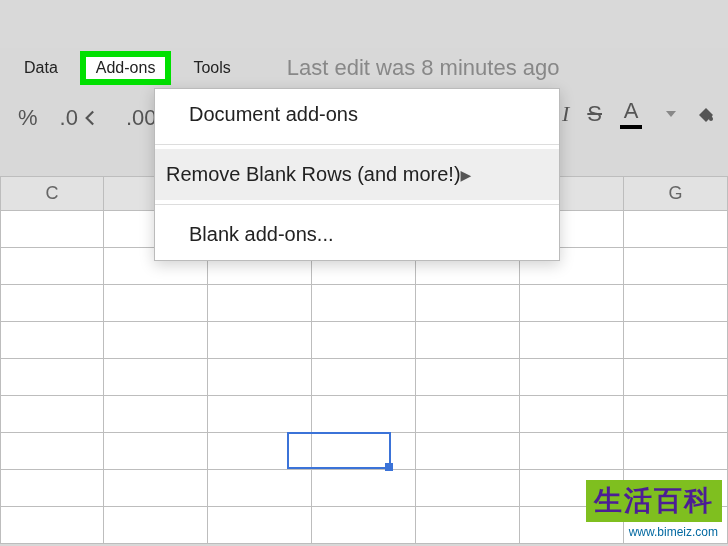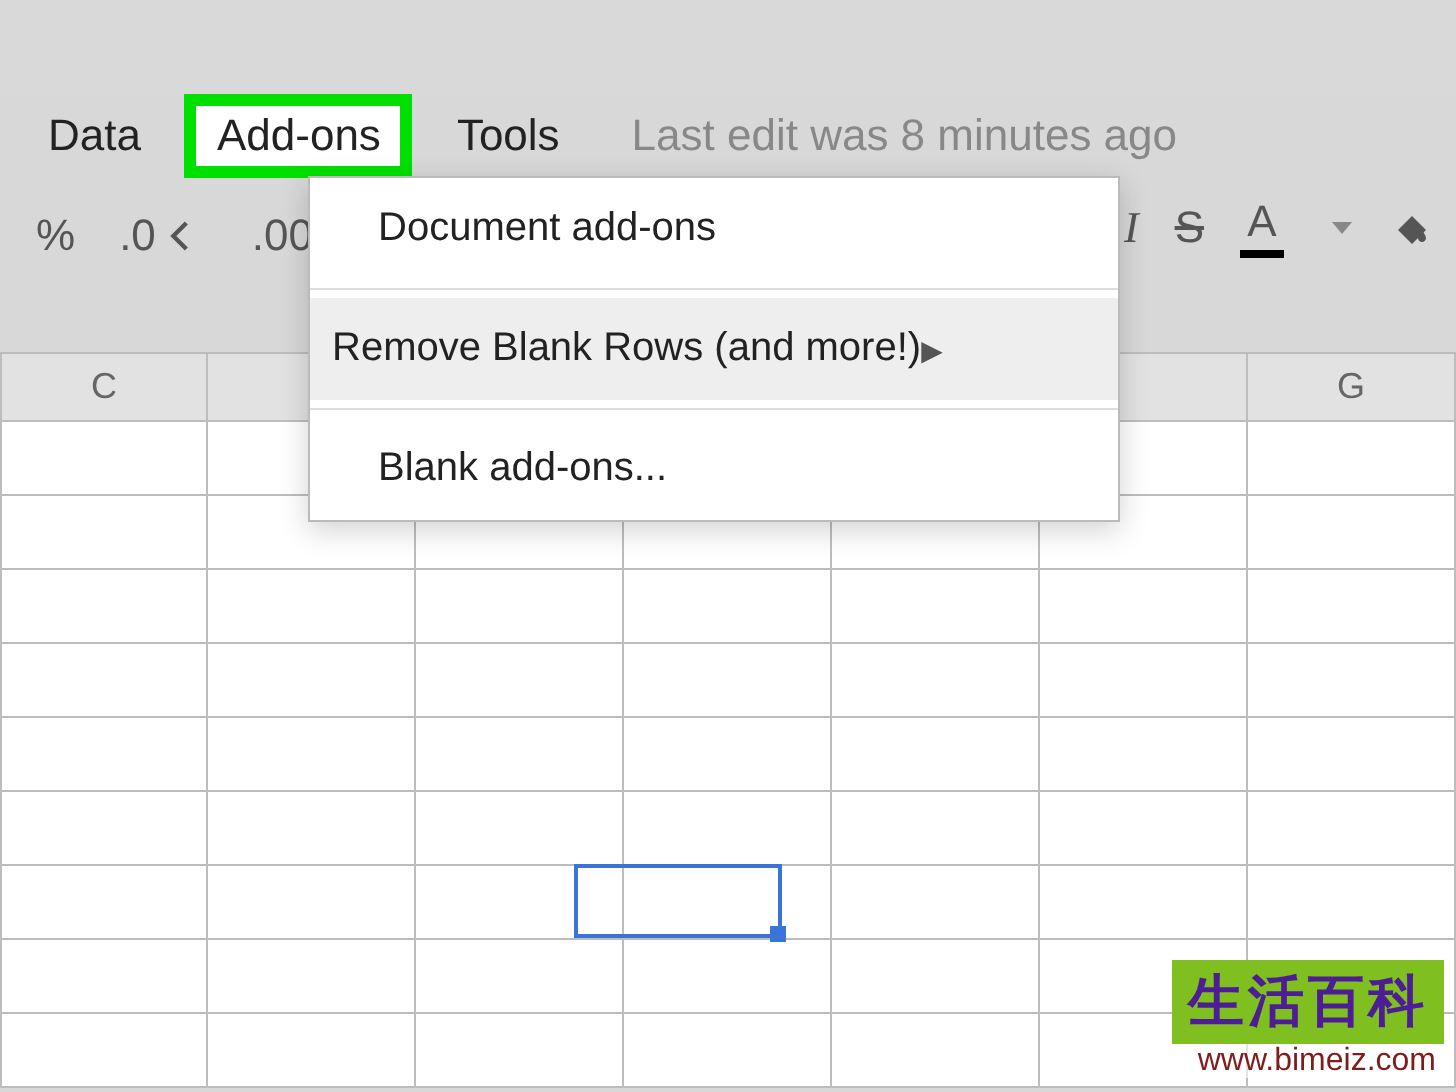--- a/index.html
+++ b/index.html
@@ -1,43 +1,43 @@
 <!DOCTYPE html>
 <html><head>
 <meta charset="utf-8">
 <style>
   * { box-sizing: border-box; margin: 0; padding: 0; }
   html, body { width: 728px; height: 546px; overflow: hidden; font-family: Arial, Helvetica, sans-serif; background: #d9d9d9; }
   .frame { position: relative; width: 728px; height: 546px; background: #d8d8d8; }
   .menubar { position: absolute; top: 48px; left: 0; width: 100%; height: 40px; display: flex; align-items: center; }
-  .menu-item { font-size: 22px; color: #222; padding: 6px 10px; margin: 0 6px; cursor: pointer; user-select: none; }
+  .menu-item { font-size: 16px; color: #222; padding: 6px 10px; margin: 0 6px; cursor: pointer; user-select: none; }
   .menu-item.first { margin-left: 14px; }
   .menu-item.highlighted { background: #fff; border: 6px solid #00e000; padding: 2px 10px; font-weight: 400; }
-  .status { font-size: 22px; color: #888; margin-left: 20px; }
+  .status { font-size: 22px; color: #888; margin-left: 40px; }
   .toolbar { position: absolute; top: 98px; left: 0; width: 100%; height: 40px; display: flex; align-items: center; padding-left: 18px; gap: 22px; }
   .tool { font-size: 22px; color: #555; display: inline-flex; align-items: center; justify-content: center; cursor: pointer; }
   .tool svg { width: 26px; height: 26px; }
   .dropdown { position: absolute; top: 88px; left: 154px; width: 406px; background: #fff; border: 1px solid #bbb; box-shadow: 0 4px 14px rgba(0,0,0,.18); z-index: 50; }
   .dropdown .dd-item { font-size: 20px; color: #222; padding: 14px 34px; display: flex; align-items: center; justify-content: flex-start; cursor: pointer; }
   .dropdown .dd-item.hover { background: #eeeeee; padding-left: 11px; }
   .dropdown hr { border: none; border-top: 1px solid #ddd; margin: 4px 0; }
   .arrow-icon { font-size: 14px; color: #555; }
   .grid { position: absolute; top: 176px; left: 0; width: 100%; }
   .col-headers { display: flex; height: 35px; background: #e2e2e2; }
   .col-head { flex: none; width: 104px; border: 1px solid #bdbdbd; border-left: none; display: flex; align-items: center; justify-content: center; font-size: 18px; color: #666; }
   .col-head:first-child { border-left: 1px solid #bdbdbd; }
   .rows { display: flex; flex-direction: column; }
   .row { display: flex; height: 37px; }
   .cell { flex: none; width: 104px; border: 1px solid #bdbdbd; border-top: none; border-left: none; background: #fff; font-size: 16px; }
   .cell:first-child { border-left: 1px solid #bdbdbd; }
   .selected-cell { position: absolute; border: 2px solid #3b73d8; background: rgba(255,255,255,0); z-index: 20; pointer-events: none; }
   .selected-cell .handle { position: absolute; right: -4px; bottom: -4px; width: 8px; height: 8px; background: #3b73d8; }
   .watermark { position: absolute; right: 6px; bottom: 6px; z-index: 200; text-align: right; }
   .watermark .badge { display: inline-block; background: #7fbf1f; color: #4c1d95; font-weight: bold; font-size: 28px; padding: 2px 8px; letter-spacing: 2px; }
-  .watermark .url { font-size: 16px; color: #7f1d1d; background: rgba(255,255,255,.6); padding: 0 4px; margin-left: 12px; }
+  .watermark .url { font-size: 12px; color: #0369a1; background: rgba(255,255,255,.6); padding: 0 4px; margin-left: 12px; }
   .toolbar-tail { position: absolute; top: 98px; right: 10px; display: flex; gap: 18px; align-items: center; z-index: 10; }
   .underline-a { display: inline-flex; flex-direction: column; align-items: center; }
   .underline-a .bar { width: 22px; height: 4px; background: #000; margin-top: 1px; }
   .caret-down { width: 0; height: 0; border-left: 5px solid transparent; border-right: 5px solid transparent; border-top: 6px solid #888; display: inline-block; margin-left: 6px; }
   .paint { display: inline-flex; align-items: center; }
   .topshade { position: absolute; top: 0; left: 0; width: 100%; height: 48px; background: #d9d9d9; }
 </style>
 </head>
 <body>
 

